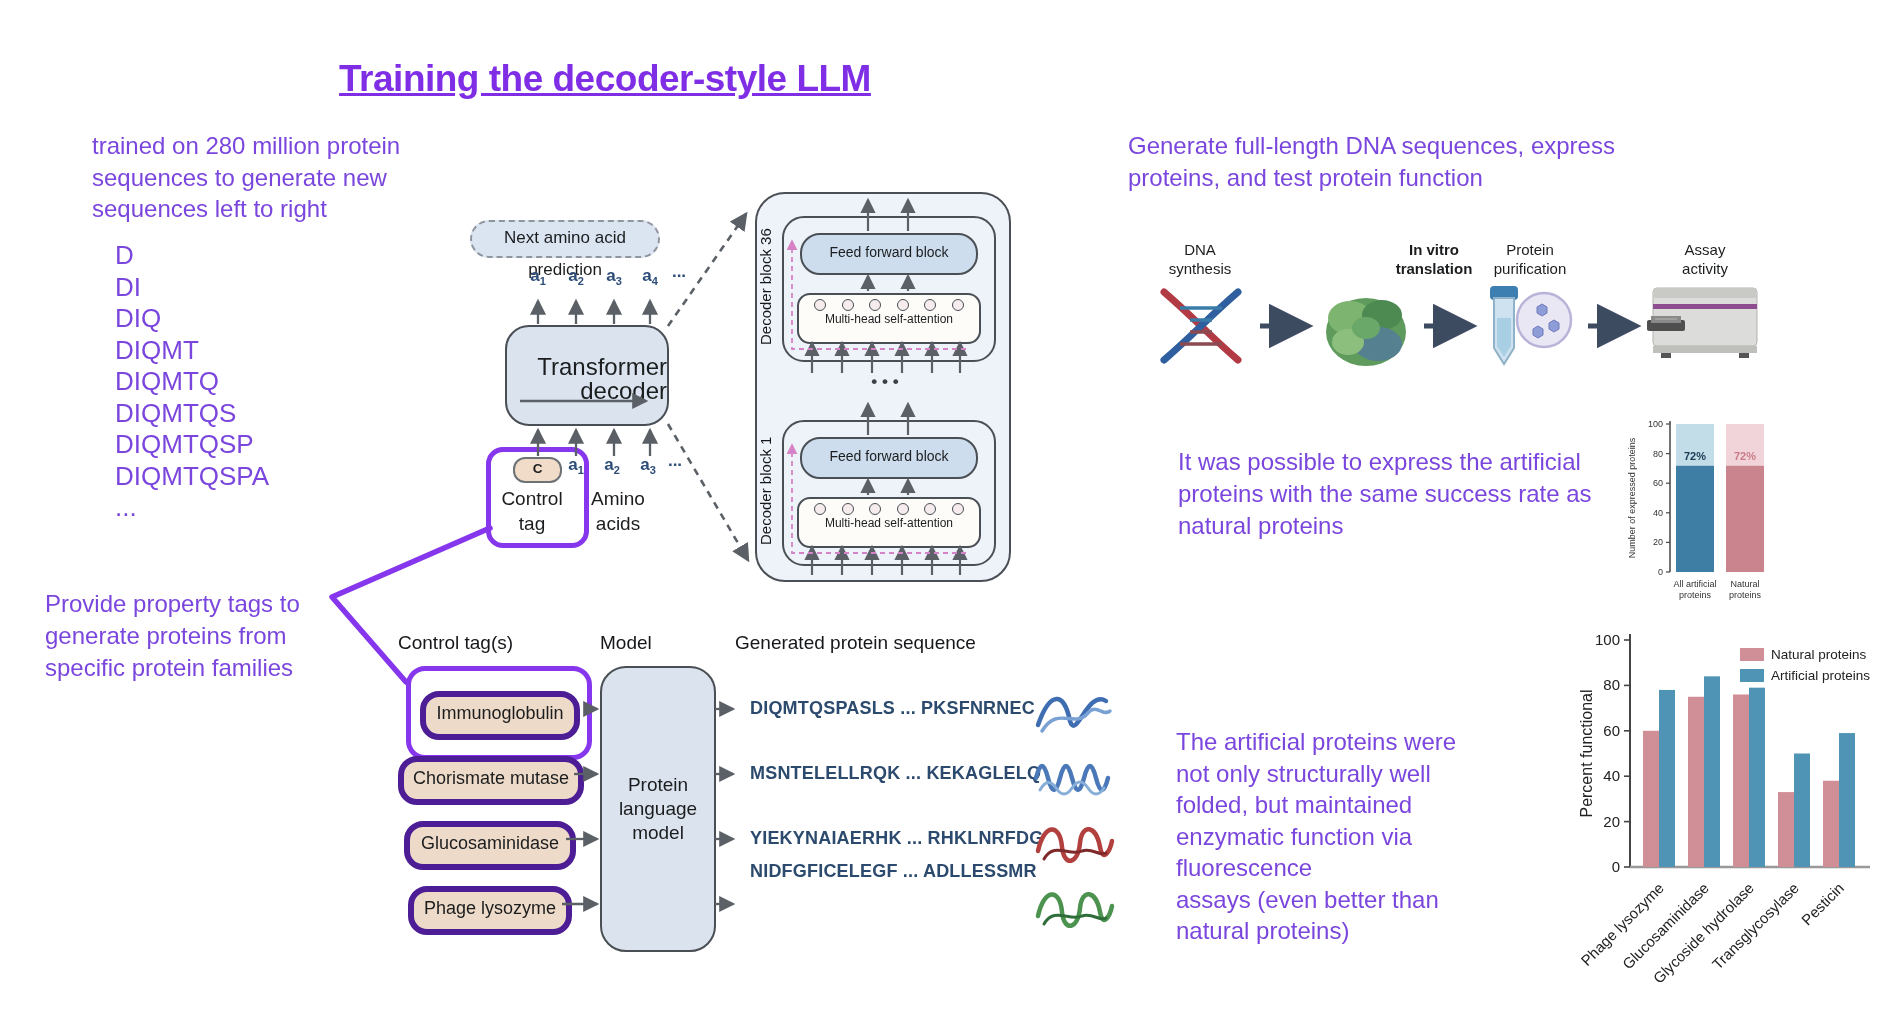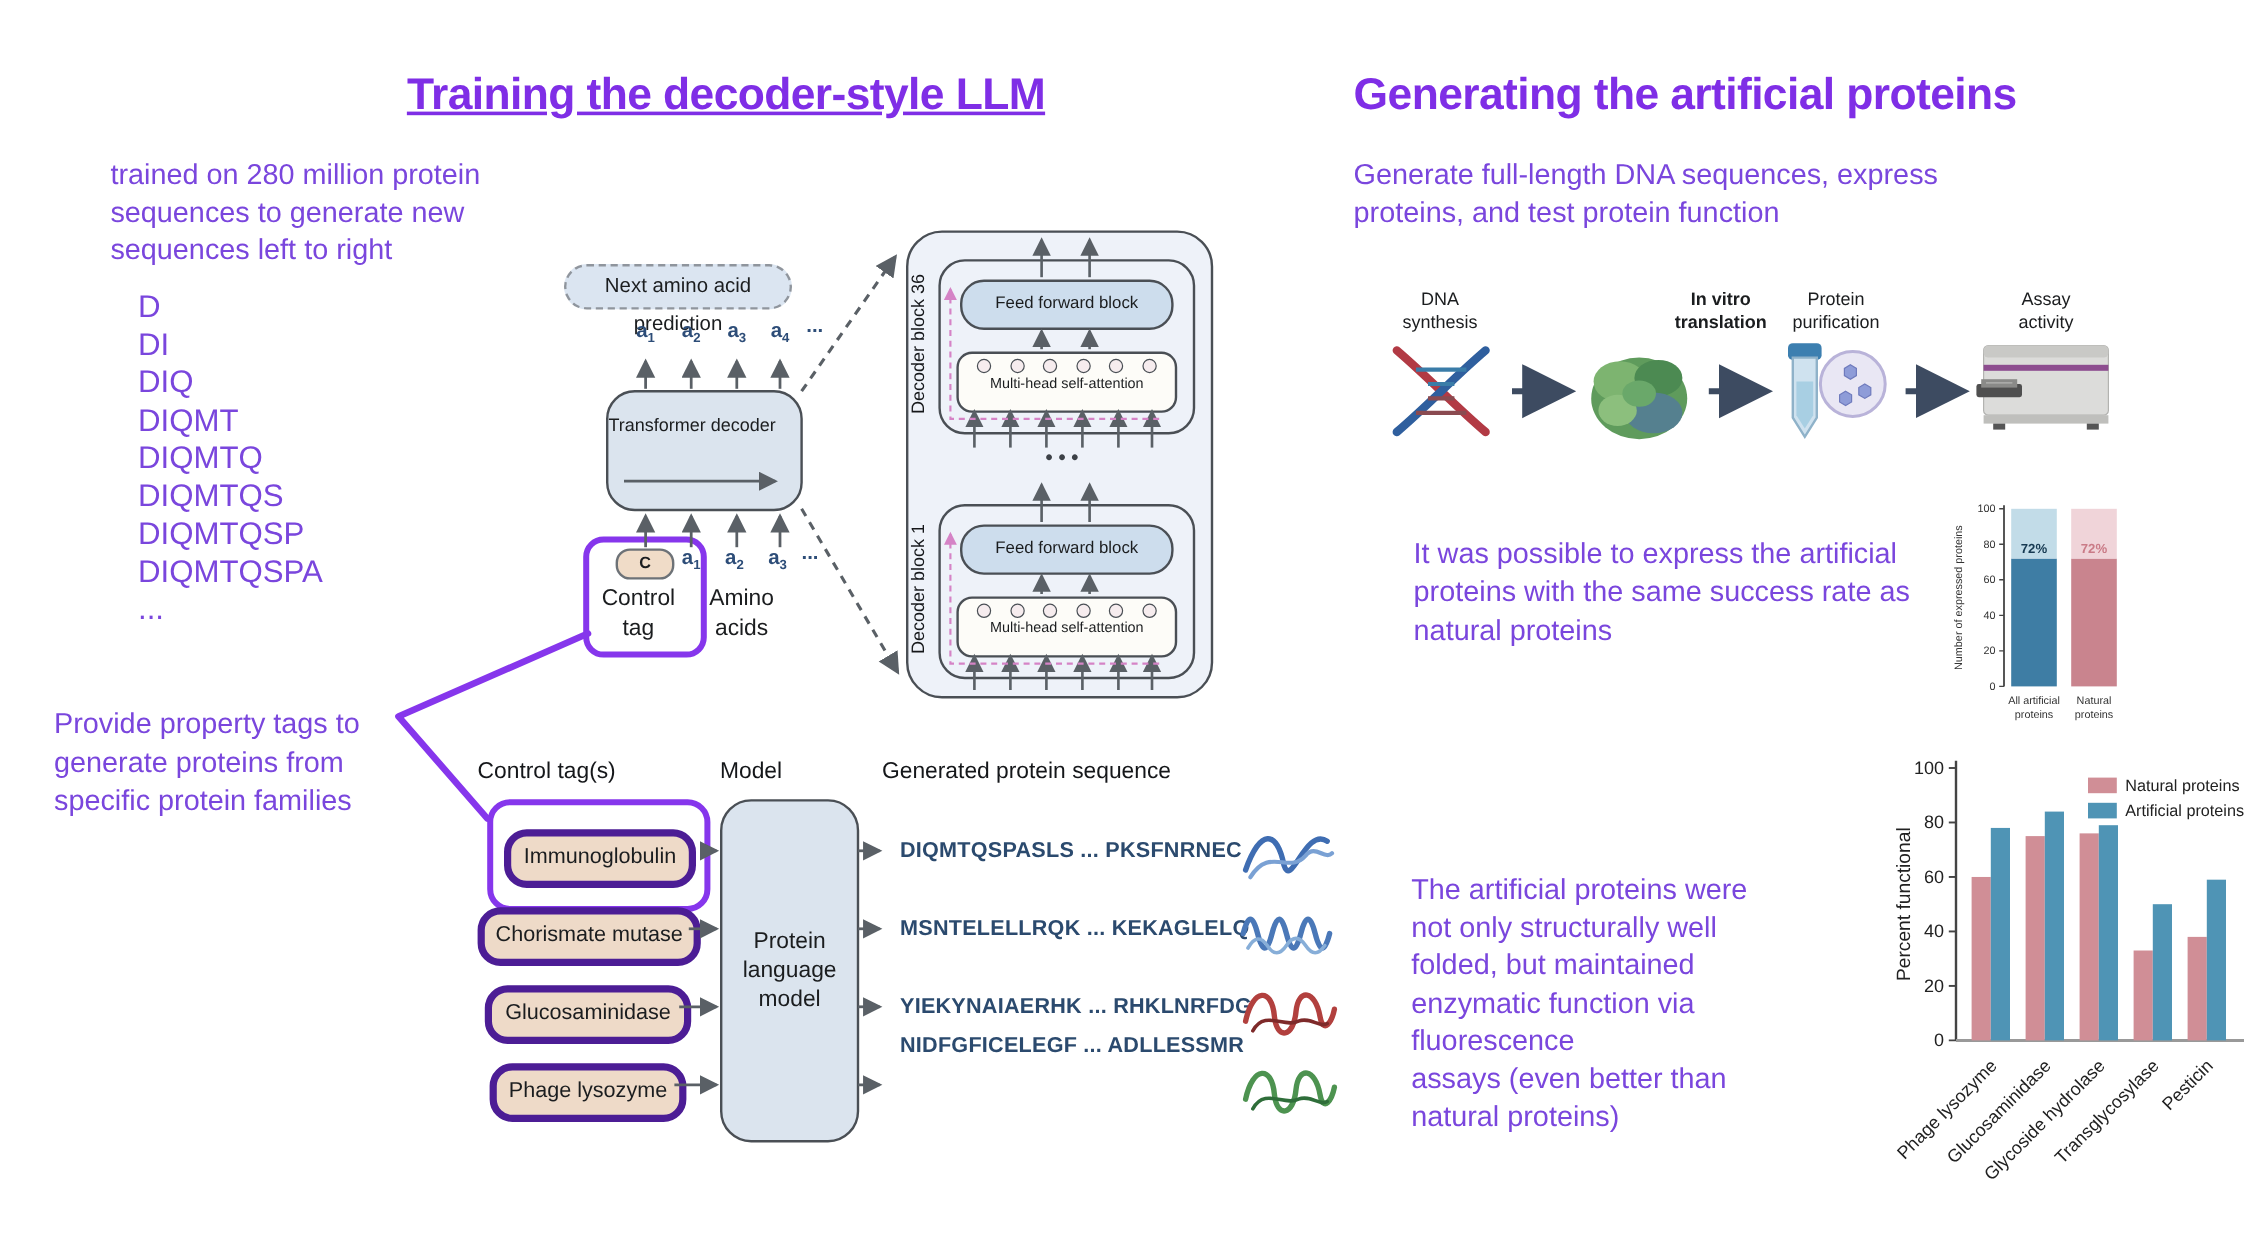--- a/index.html
+++ b/index.html
@@ -64,21 +64,21 @@
 
   <div class="abs dashpill" style="left:470px;top:220px;width:186px;height:34px;">Next amino acid prediction</div>
 
   <div class="abs token" style="left:518px;top:266px;width:40px;"><span>a</span><sub>1</sub></div>
   <div class="abs token" style="left:556px;top:266px;width:40px;"><span>a</span><sub>2</sub></div>
   <div class="abs token" style="left:594px;top:266px;width:40px;"><span>a</span><sub>3</sub></div>
   <div class="abs token" style="left:630px;top:266px;width:40px;"><span>a</span><sub>4</sub></div>
   <div class="abs token" style="left:662px;top:262px;width:34px;">...</div>
 
   <div class="abs bluebox" style="left:505px;top:325px;width:160px;height:97px;">
-    <div style="padding-top:12px;text-align:left;font-size:15px;line-height:24px;width:160px;margin:4px auto;">Transformer decoder</div>
+    <div style="padding-top:12px;text-align:right;font-size:24px;line-height:24px;width:160px;margin:16px auto;">Transformer decoder</div>
   </div>
 
   <div class="abs" style="left:513px;top:457px;width:45px;height:22px;background:#f0dcc8;border:2px solid #6d7277;border-radius:12px;text-align:center;font-size:13.5px;line-height:19px;font-weight:600;">C</div>
   <div class="abs token" style="left:556px;top:455px;width:40px;"><span>a</span><sub>1</sub></div>
   <div class="abs token" style="left:592px;top:455px;width:40px;"><span>a</span><sub>2</sub></div>
   <div class="abs token" style="left:628px;top:455px;width:40px;"><span>a</span><sub>3</sub></div>
   <div class="abs token" style="left:658px;top:451px;width:34px;">...</div>
 
   <div class="abs pframe" style="left:486px;top:447px;width:93px;height:91px;border-radius:17px;"></div>
   <div class="abs blk" style="left:488px;top:486px;width:88px;text-align:center;font-size:19px;line-height:25px;">Control tag</div>
@@ -147,21 +147,20 @@
   </svg>
   <svg class="abs" style="left:1030px;top:811px;" width="85" height="56" viewBox="0 0 85 56">
     <path d="M8,40 C14,12 30,12 32,36 C34,56 48,54 50,32 C52,12 66,14 70,36 C73,52 80,40 82,30" stroke="#b2403e" stroke-width="4.5" fill="none" stroke-linecap="round"></path>
     <path d="M14,48 C24,30 40,46 52,40 C62,36 70,46 76,42" stroke="#7e2a2a" stroke-width="3" fill="none" stroke-linecap="round"></path>
   </svg>
   <svg class="abs" style="left:1030px;top:876px;" width="85" height="56" viewBox="0 0 85 56">
     <path d="M8,40 C14,12 30,12 32,36 C34,56 48,54 50,32 C52,12 66,14 70,36 C73,52 80,40 82,30" stroke="#4d9350" stroke-width="4.5" fill="none" stroke-linecap="round"></path>
     <path d="M14,48 C24,30 40,46 52,40 C62,36 70,46 76,42" stroke="#2f6e3a" stroke-width="3" fill="none" stroke-linecap="round"></path>
   </svg>
 
-  <div class="abs ptitle" style="left:1128px;top:58px;">Generating the artificial proteins</div>
 
   <div class="abs ptext pre" style="left:1128px;top:130px;">Generate full-length DNA sequences, express
 proteins, and test protein function</div>
 
   <div class="abs stagelab pre" style="left:1140px;top:240px;width:120px;">DNA
 synthesis</div>
   <div class="abs stagelab pre" style="left:1374px;top:240px;width:120px;font-weight:bold;">In vitro
 translation</div>
   <div class="abs stagelab pre" style="left:1470px;top:240px;width:120px;">Protein
 purification</div>

